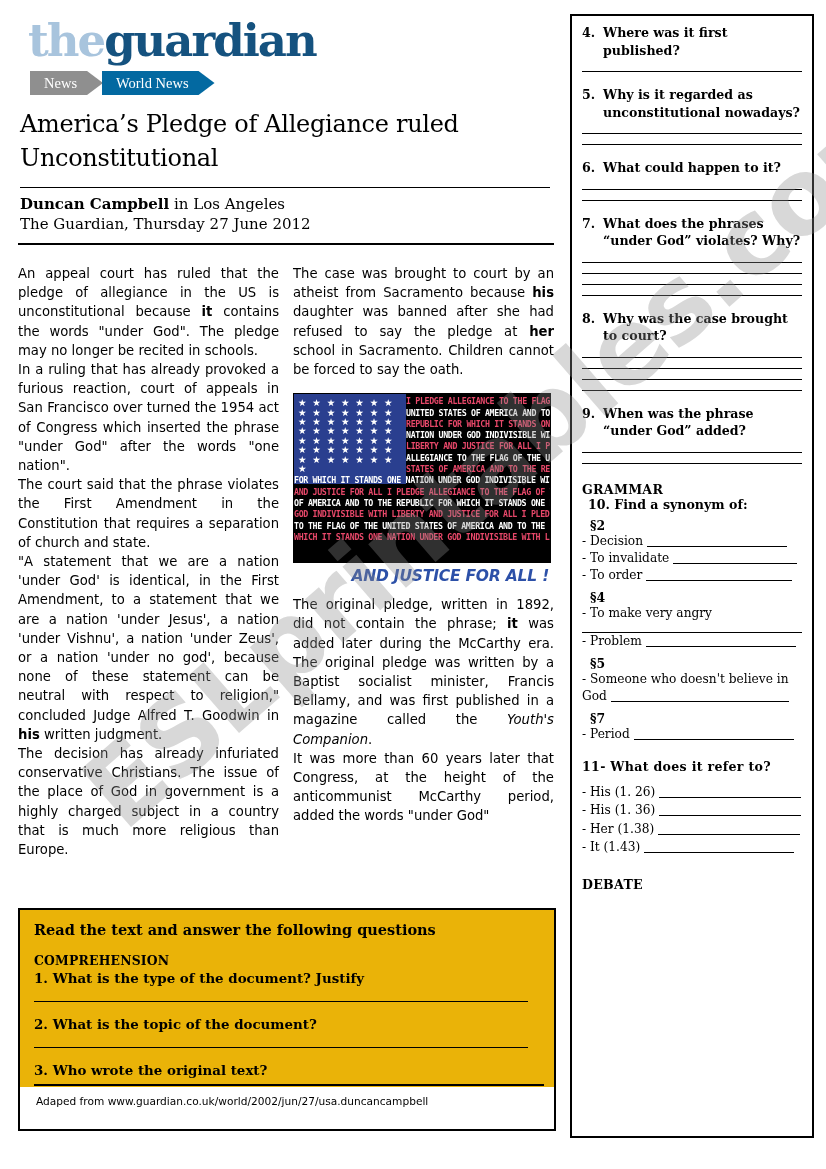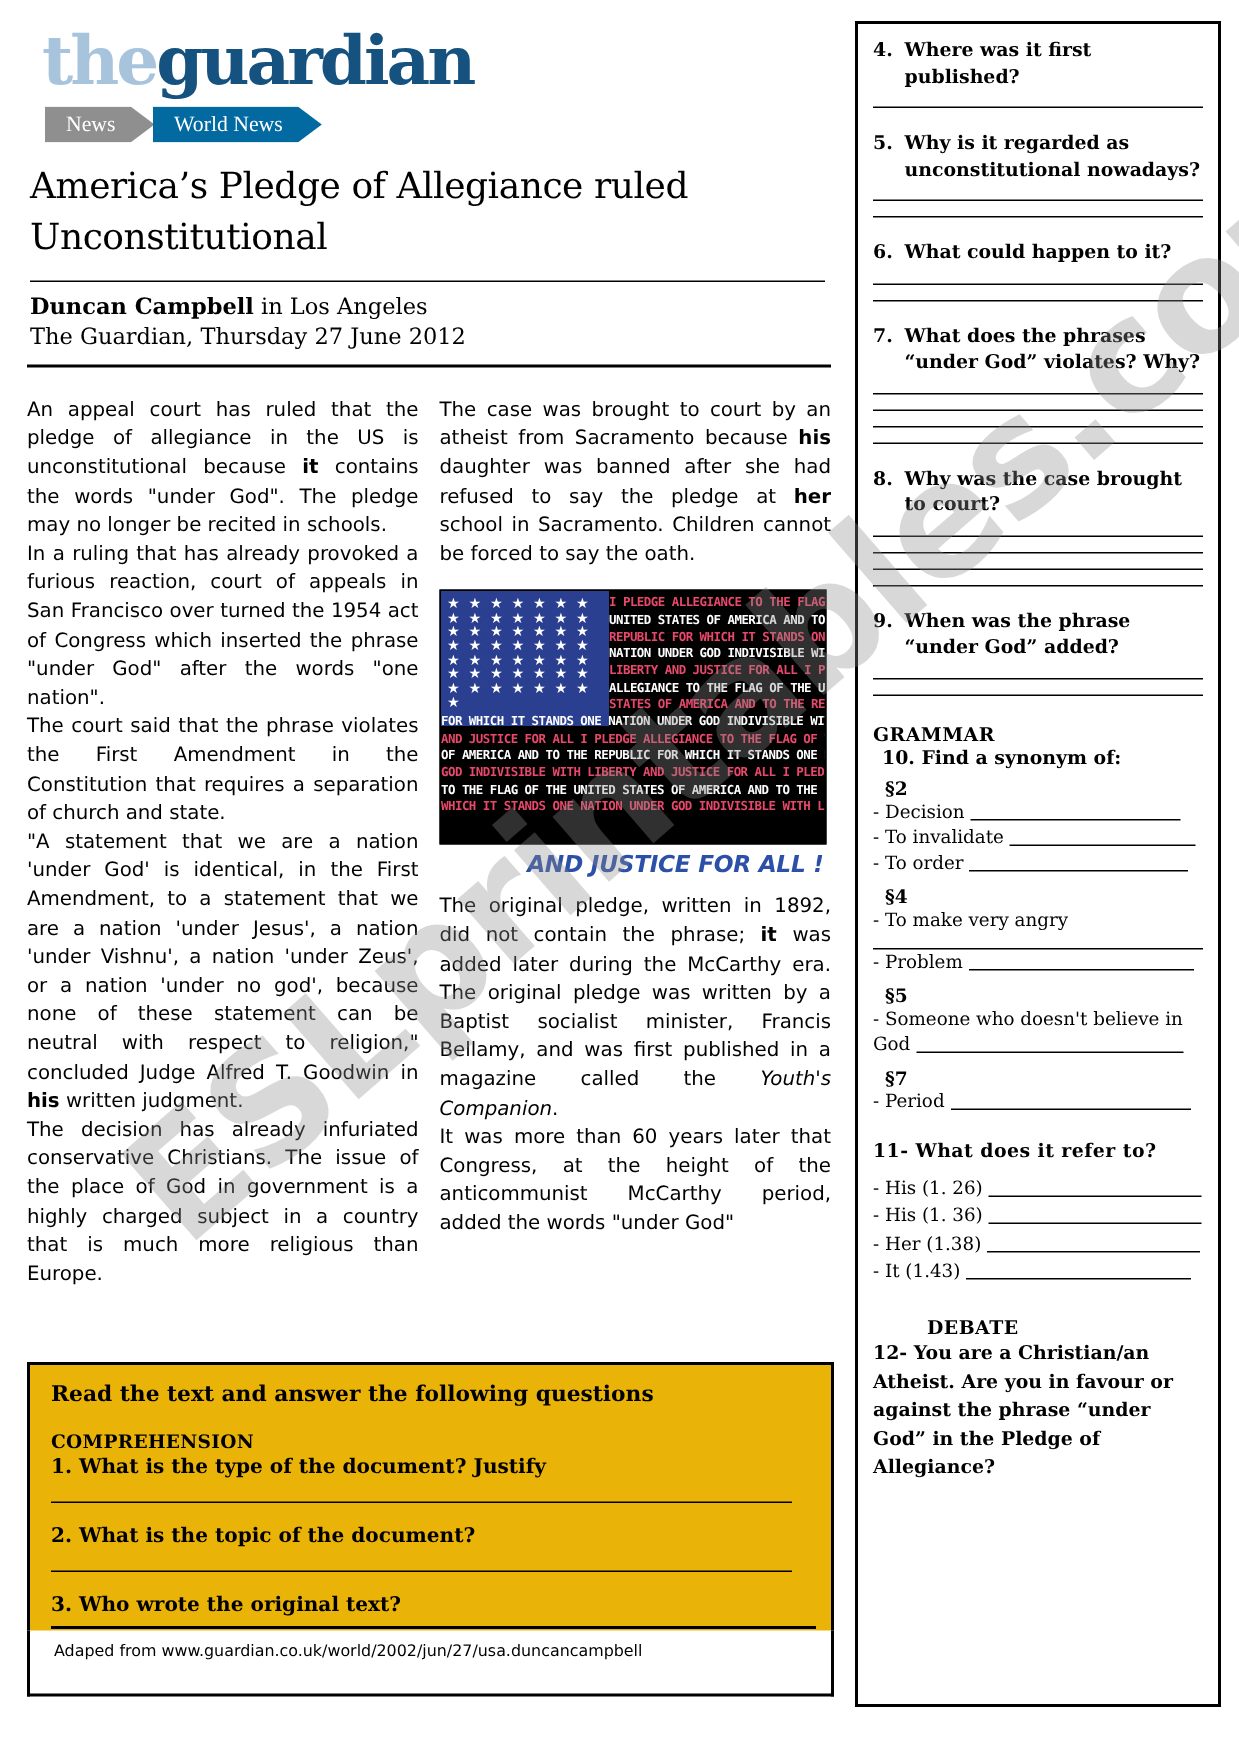--- a/index.html
+++ b/index.html
@@ -467,22 +467,21 @@
         <div class="syn"><span>- Someone who doesn't believe in </span></div>
         <div class="syn"><span>God </span><span class="fill" style="width: 178px;"></span></div>
         <div class="para-tag">§7</div>
         <div class="syn"><span>- Period </span><span class="fill" style="width: 160px;"></span></div>
         <div class="sec-title" style="margin-top: 16px;">11- What does it refer to?</div>
         <div class="gap-sm"></div>
         <div class="refq"><span>-  His (1. 26) </span><span class="fill" style="width: 142px;"></span></div>
         <div class="refq"><span>-  His (1. 36) </span><span class="fill" style="width: 142px;"></span></div>
         <div class="refq"><span>-  Her (1.38) </span><span class="fill" style="width: 142px;"></span></div>
         <div class="refq"><span>-  It (1.43) </span><span class="fill" style="width: 150px;"></span></div>
-        <div class="sec-title" style="margin-top: 20px; margin-left: 36px;">DEBATE</div>
-        <div class="debate-txt">12- You are a Christian/an Atheist. Are you in favour or against the phrase “under God” in the Pledge of Allegiance?</div>
+        <div class="sec-title" style="margin-top: 20px;">DEBATE</div>
       </div>
   </div>
 
 </div>
 
 <div id="watermark">
   <span>ESLprintables.com</span>
 </div>
 
 </body></html>

